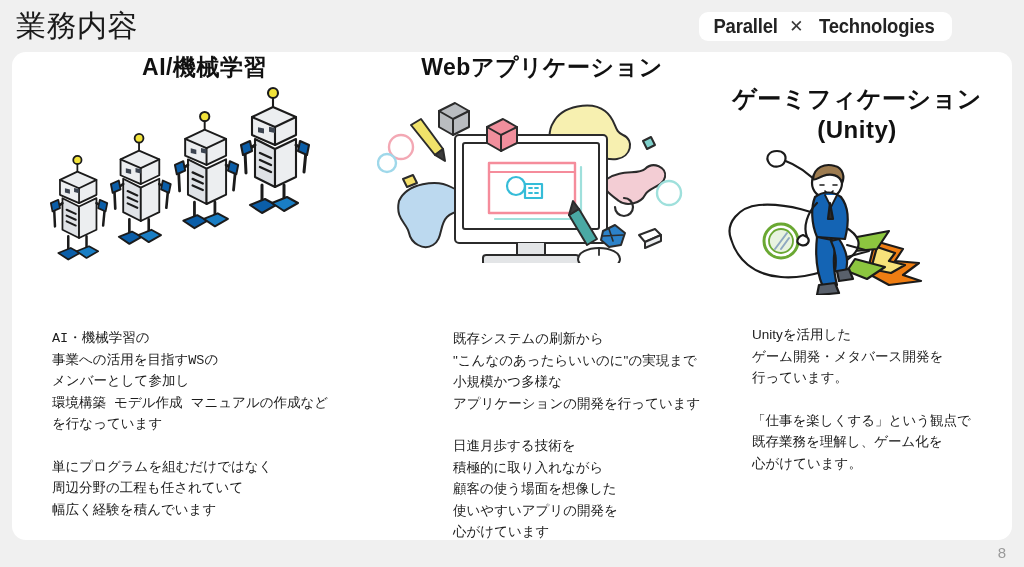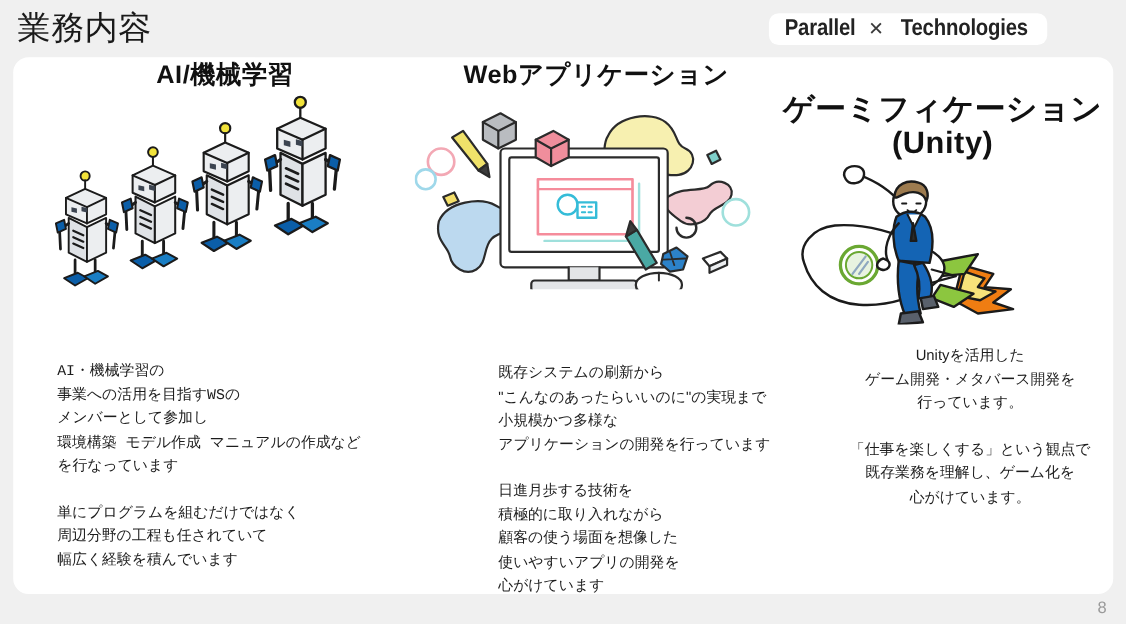--- a/index.html
+++ b/index.html
@@ -74,38 +74,38 @@
   .col-heading {
     text-align: center;
     font-size: 23px;
     font-weight: bold;
     color: #111;
     line-height: 31px;
     letter-spacing: 0.5px;
   }
   #col-ai   .col-heading { }
   #col-web  .col-heading { }
-  #col-game .col-heading { padding-top: 31px; font-size: 28px; line-height: 31px; }
+  #col-game .col-heading { padding-top: 31px; font-size: 24px; line-height: 31px; }
 
   .art {
     position: relative;
     width: 100%;
   }
 
   .body-text {
     font-size: 13.5px;
     line-height: 21.5px;
     color: #1c1c1c;
     white-space: pre-line;
   }
   .body-text + .body-text { margin-top: 21px; }
 
   #col-ai .text-wrap   { position: absolute; left: 20px; top: 276px; width: 310px; font-family: Liberation Mono, monospace; }
   #col-web .text-wrap  { position: absolute; left: 32px; top: 276px; width: 310px; margin-left: 44px; }
-  #col-game .text-wrap { position: absolute; left: 45px; top: 260px; width: 260px; text-align: center; }
+  #col-game .text-wrap { position: absolute; left: 45px; top: 272px; width: 260px; }
 
   
   #page-number {
     position: absolute;
     right: 18px; bottom: 6px;
     font-size: 15px;
     color: #9a9a9a;
   }
 
   svg { display: block; }

